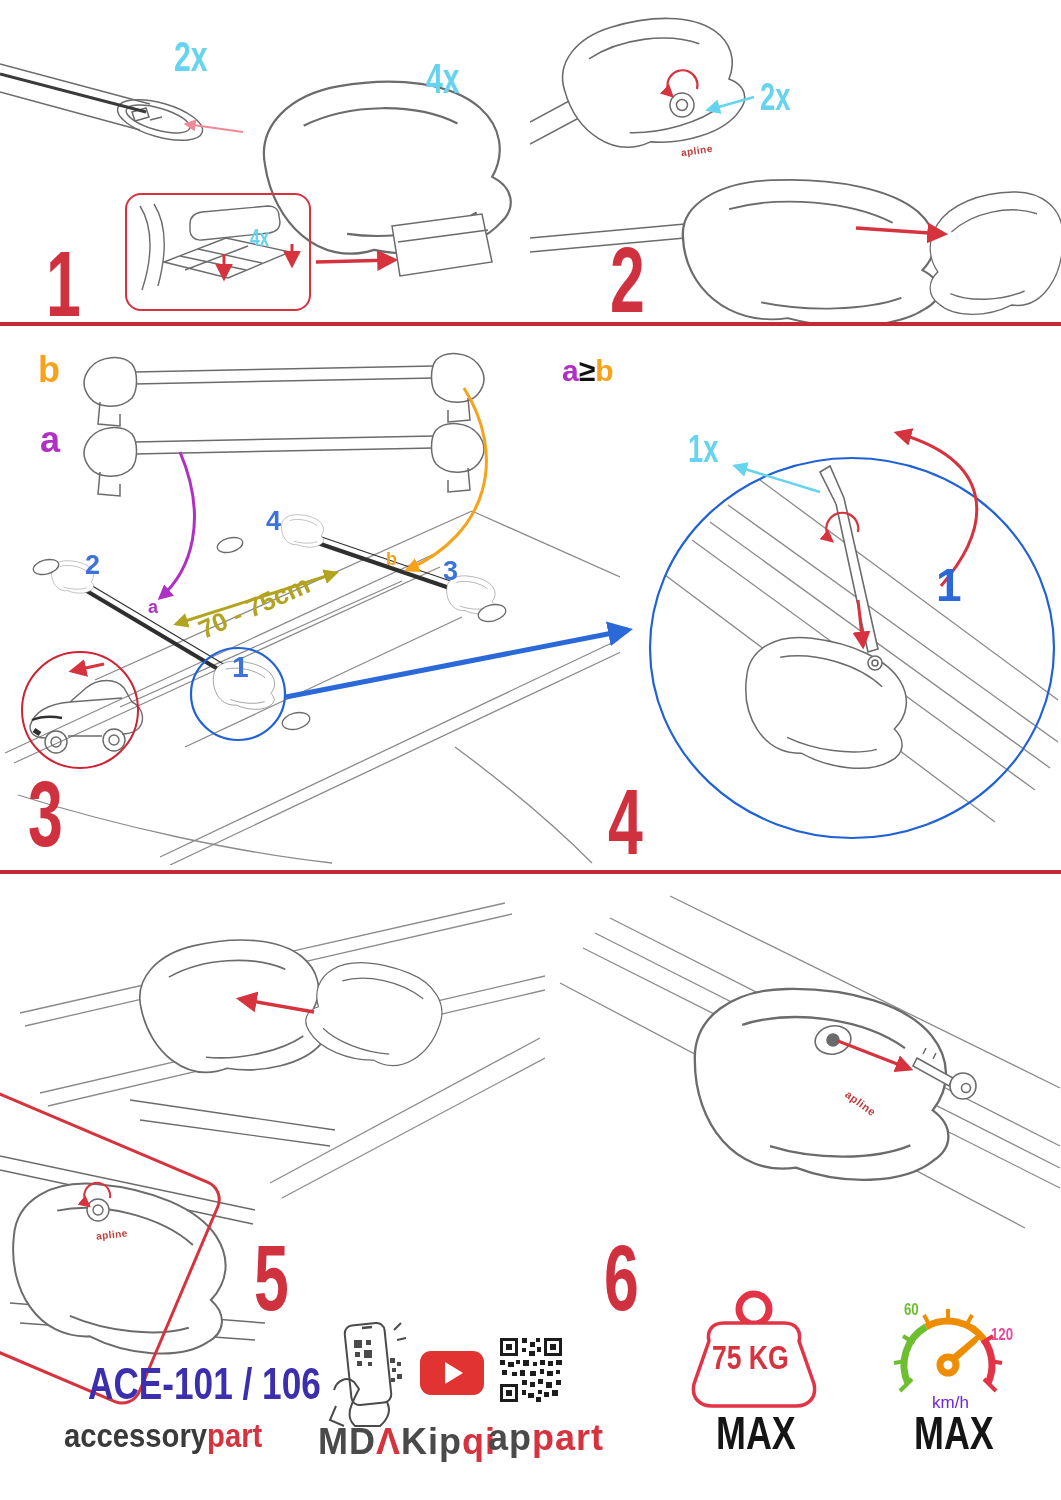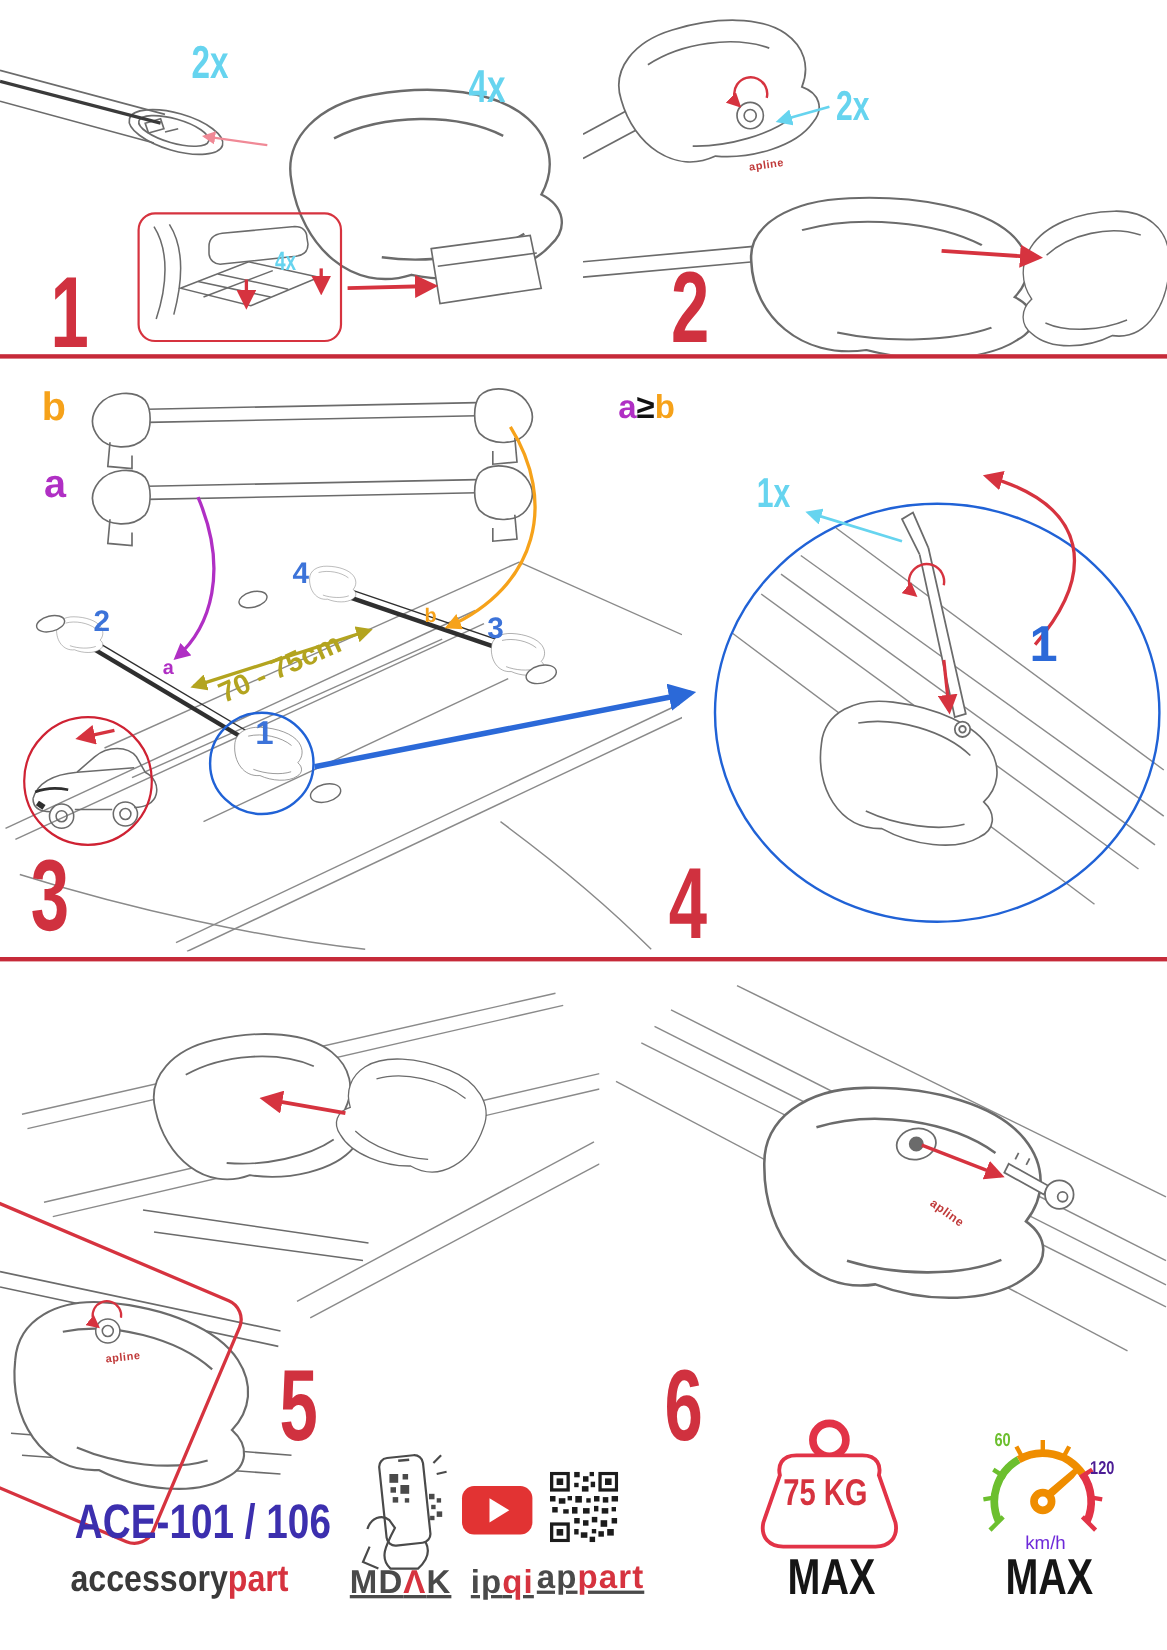--- a/index.html
+++ b/index.html
@@ -17,21 +17,21 @@
   .divider{position:absolute;left:0;width:1061px;height:4px;background:#c62a39;z-index:2;}
   .inset1{position:absolute;left:125px;top:193px;width:182px;height:114px;border:2px solid #d6333f;
           border-radius:16px;z-index:2;background:transparent;}
   .inset5{position:absolute;left:-210px;top:1100px;width:400px;height:235px;border:3px solid #d6333f;
           border-radius:20px;transform:rotate(23deg);z-index:2;}
   .footlogo{color:#c03a3a;font-weight:700;font-size:10px;letter-spacing:.5px;z-index:4;}
   .measure{color:#b3a41f;font-weight:700;font-size:26px;transform:rotate(-24deg);transform-origin:left center;}
   .model{color:#3c2fae;font-weight:700;font-size:44px;}
   .brandblack{color:#3a3a3a;font-weight:600;font-size:34px;}
   .brandred{color:#d6333f;font-weight:600;font-size:34px;}
-  .logoword{font-weight:700;font-size:30px;letter-spacing:1px;color:#4a4a4a;text-decoration:underline;}
+  .logoword{font-weight:700;font-size:36px;letter-spacing:1px;color:#4a4a4a;}
   .logored{color:#d6333f;}
   .maxlbl{color:#151515;font-weight:600;font-size:46px;}
   .yt{position:absolute;left:420px;top:1351px;width:64px;height:44px;background:#e23333;
       border-radius:11px;z-index:1;}
   .yt .tri{position:absolute;left:25px;top:11px;width:0;height:0;border-left:18px solid #fff;
       border-top:11px solid transparent;border-bottom:11px solid transparent;}
 </style>
 </head>
 <body>
 
@@ -443,27 +443,27 @@
   
   <div class="txt" style="left:562px;top:356px;font-size:30px;font-weight:700"><span style="color:#b02fc4">a</span><span style="color:#111">≥</span><span style="color:#f6a21a">b</span></div>
   <div class="txt" style="left:936px;top:562px;color:#2b69d8;font-weight:700;font-size:46px"><span>1</span></div>
 
   
   <div class="txt footlogo" style="left:681px;top:146px;transform:rotate(-8deg)"><span>apline</span></div>
   <div class="txt footlogo" style="left:96px;top:1230px;transform:rotate(-6deg)"><span>apline</span></div>
   <div class="txt footlogo" style="left:843px;top:1098px;transform:rotate(36deg);font-size:11px"><span>apline</span></div>
 
   
-  <div class="txt model" style="left:68px;top:1362px"><span class="cx" style="--sx:.8">ACE-101 / 106</span></div>
+  <div class="txt model" style="left:88px;top:1362px"><span class="cx" style="--sx:.8">ACE-101 / 106</span></div>
   <div class="txt" style="left:64px;top:1418px"><span class="cx" style="--sx:.86"><span class="brandblack">accessory</span><span class="brandred">part</span></span></div>
   <div class="txt logoword" style="left:318px;top:1424px"><span>MD</span><span class="logored">Λ</span><span>K</span></div>
   <div class="txt logoword" style="left:428px;top:1424px;font-weight:600"><span>ip</span><span class="logored">qi</span></div>
   <div class="txt logoword" style="left:488px;top:1420px"><span>ap</span><span class="logored">part</span></div>
 
   <div class="txt" style="left:712px;top:1340px;color:#d6333f;font-weight:700;font-size:34px"><span class="cx" style="--sx:.78">75 KG</span></div>
   <div class="txt maxlbl" style="left:716px;top:1410px"><span class="cx" style="--sx:.78">MAX</span></div>
 
   <div class="txt" style="left:904px;top:1301px;color:#6cbf2e;font-weight:700;font-size:17px"><span class="cx" style="--sx:.78">60</span></div>
-  <div class="txt" style="left:991px;top:1326px;color:#4c1d95;font-weight:700;font-size:17px"><span class="cx" style="--sx:.78">120</span></div>
+  <div class="txt" style="left:991px;top:1326px;color:#ec4899;font-weight:700;font-size:17px"><span class="cx" style="--sx:.78">120</span></div>
   <div class="txt" style="left:932px;top:1394px;color:#6d28d9;font-size:17px"><span>km/h</span></div>
   <div class="txt maxlbl" style="left:914px;top:1410px"><span class="cx" style="--sx:.78">MAX</span></div>
 
 </div>
 
 </body></html>

